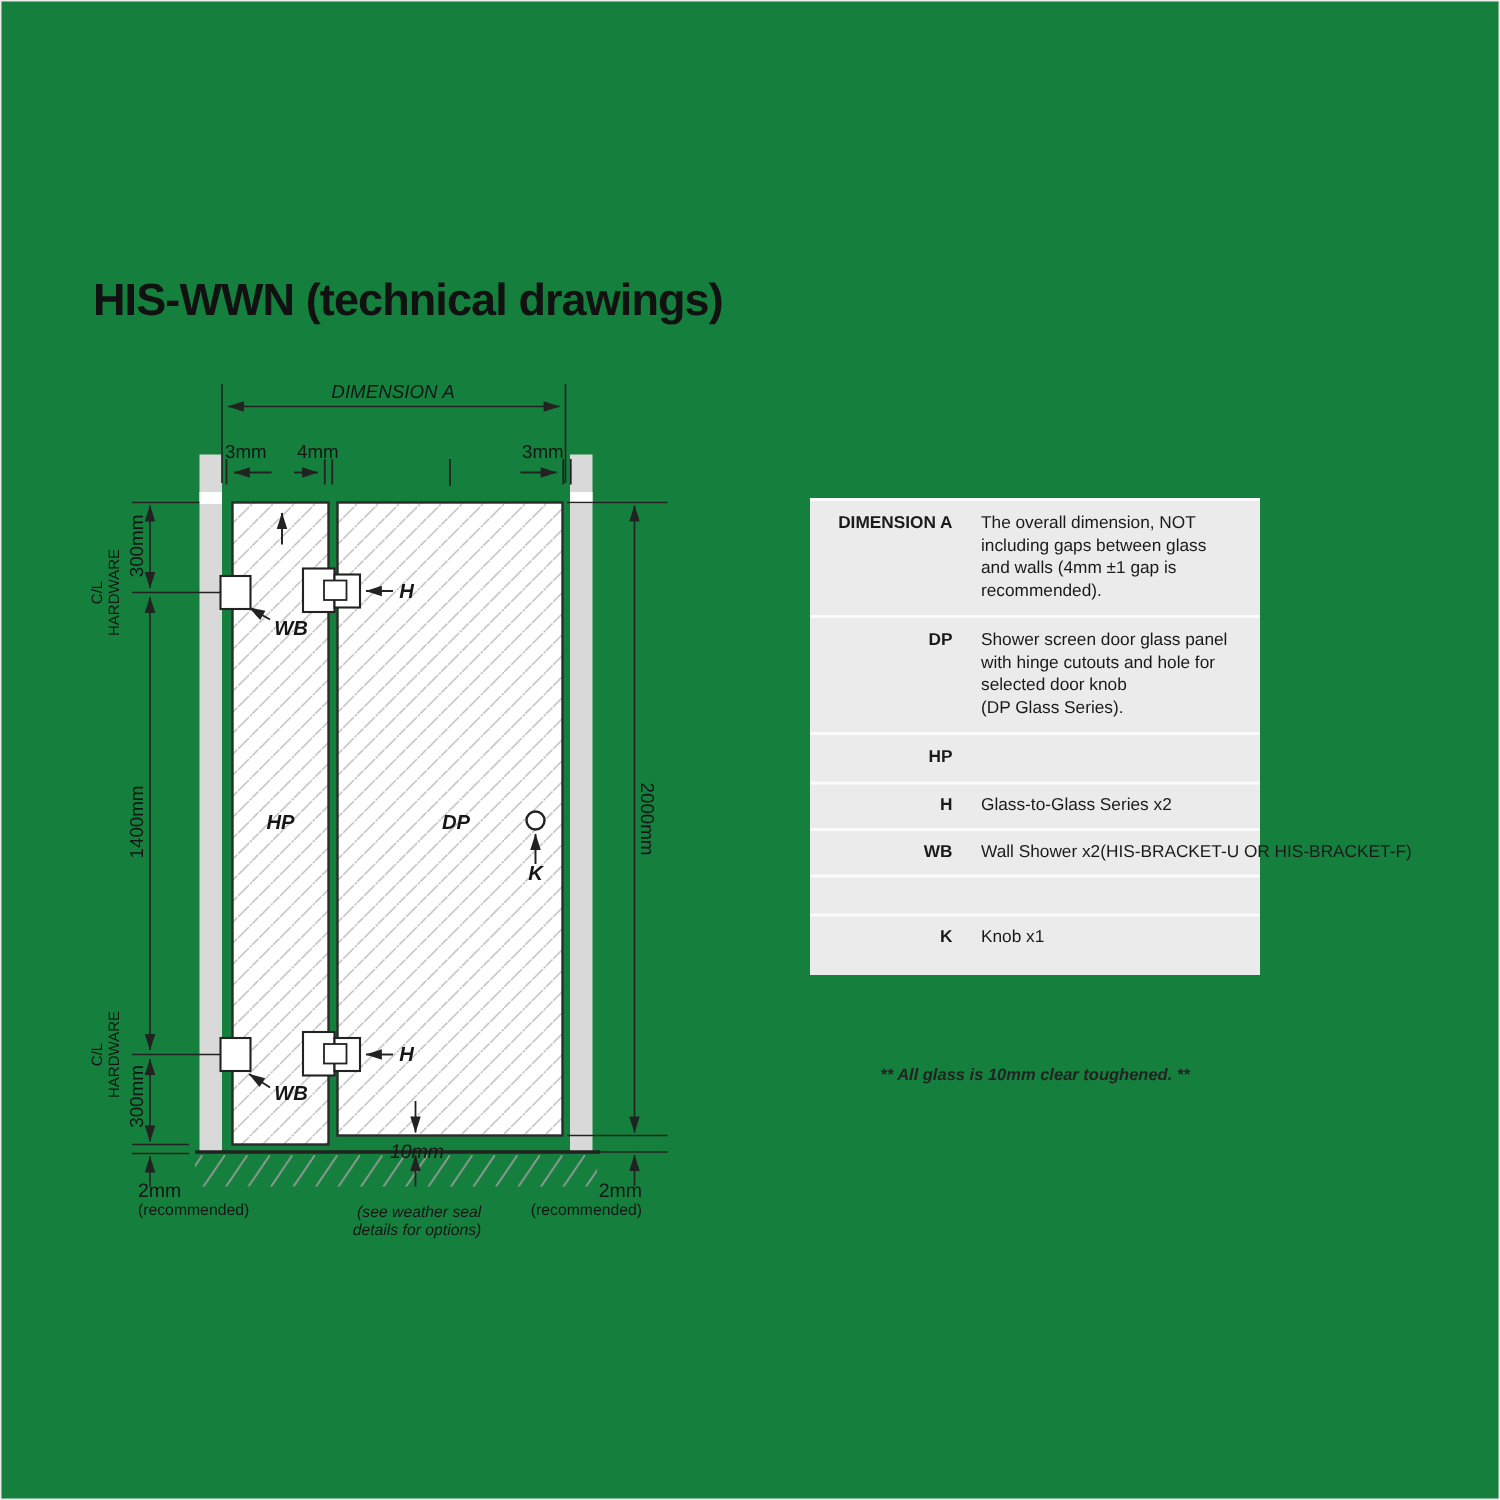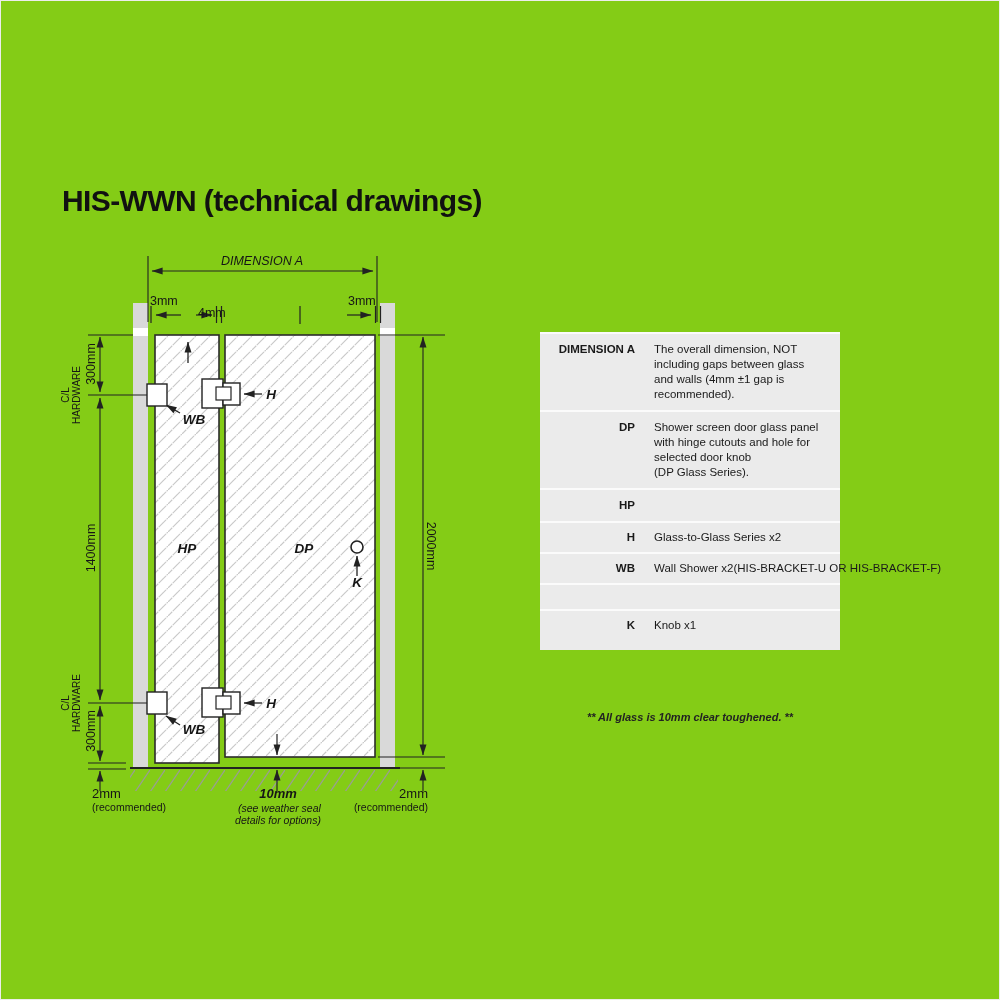--- a/index.html
+++ b/index.html
@@ -1,17 +1,17 @@
 <!DOCTYPE html>
 <html><head>
 <meta charset="utf-8">
 <style>
   html,body{margin:0;padding:0;background:#fff;}
   .canvas{
-    position:relative;width:1000px;height:1000px;background:#84cc16;
+    position:relative;width:1000px;height:1000px;background:#15803d;
     font-family:"Liberation Sans",sans-serif;color:#1a1a1a;overflow:hidden;
     box-shadow:inset 0 0 0 1px #ececec;
   }
   .title{
     position:absolute;left:62px;top:184px;margin:0;
     font-size:30px;font-weight:bold;letter-spacing:-0.6px;color:#111;
   }
   svg.drawing{position:absolute;left:0;top:0;}
   .label{position:absolute;color:#161616;white-space:nowrap;}
   .c{transform:translate(-50%,-50%);}
@@ -140,21 +140,21 @@
         <rect x="216" y="696" width="15" height="13" stroke-width="1.2"></rect>
       </g>
       <rect x="147" y="384" width="20" height="22"></rect>
       <rect x="147" y="692" width="20" height="22"></rect>
       <circle cx="357" cy="547" r="6" stroke-width="1.6"></circle>
     </g>
   </svg>
 
   <div class="label dim it c" style="left:262px;top:261px;">DIMENSION A</div>
   <div class="label dim" style="left:150px;top:294px;">3mm</div>
-  <div class="label dim" style="left:198px;top:306px;">4mm</div>
+  <div class="label dim" style="left:198px;top:294px;">4mm</div>
   <div class="label dim" style="left:348px;top:294px;">3mm</div>
 
   <div class="label dim-s rot-ccw" style="left:71px;top:395px;">C/L
 HARDWARE</div>
   <div class="label dim rot-ccw" style="left:91px;top:364px;">300mm</div>
   <div class="label dim rot-ccw" style="left:91px;top:548px;">1400mm</div>
   <div class="label dim-s rot-ccw" style="left:71px;top:703px;">C/L
 HARDWARE</div>
   <div class="label dim rot-ccw" style="left:91px;top:731px;">300mm</div>
   <div class="label dim rot-cw" style="left:431px;top:546px;">2000mm</div>
@@ -163,21 +163,21 @@
   <div class="label tag c" style="left:304px;top:548px;">DP</div>
   <div class="label tag c" style="left:271px;top:394px;">H</div>
   <div class="label tag c" style="left:271px;top:703px;">H</div>
   <div class="label tag c" style="left:194px;top:419px;">WB</div>
   <div class="label tag c" style="left:194px;top:729px;">WB</div>
   <div class="label tag c" style="left:357px;top:582px;">K</div>
 
   <div class="label" style="left:92px;top:786px;font-size:13px;font-weight:500;">2mm</div>
   <div class="label note" style="left:92px;top:801px;">(recommended)</div>
 
-  <div class="label it cx" style="left:278px;top:786px;font-size:13px;font-weight:700;">10mm</div>
+  <div class="label it cx" style="left:278px;top:760px;font-size:13px;font-weight:400;">10mm</div>
   <div class="label note it pre cx" style="left:278px;top:802px;">(see weather seal
 details for options)</div>
 
   <div class="label rx" style="left:428px;top:786px;font-size:13px;font-weight:500;">2mm</div>
   <div class="label note rx" style="left:428px;top:801px;">(recommended)</div>
 
   <div class="legend">
 
     <div class="legend-row row-dima">
       <div class="legend-key">DIMENSION A</div>

